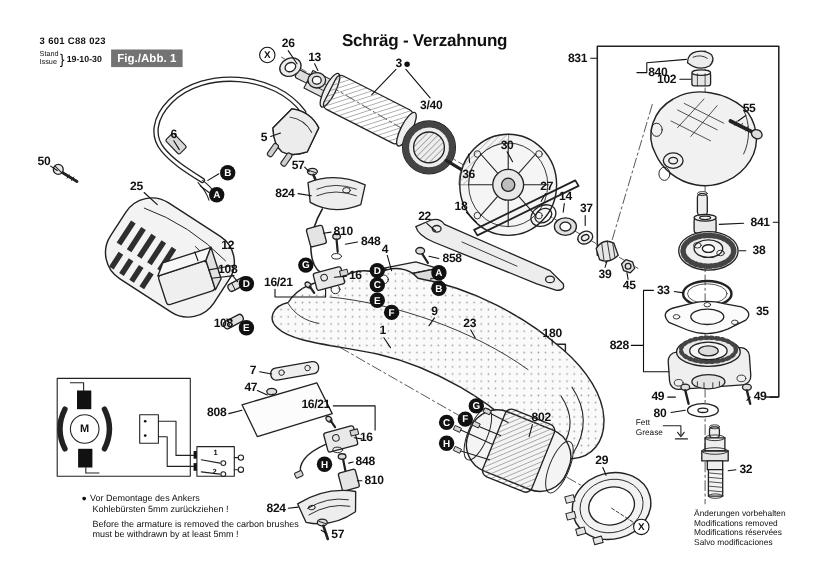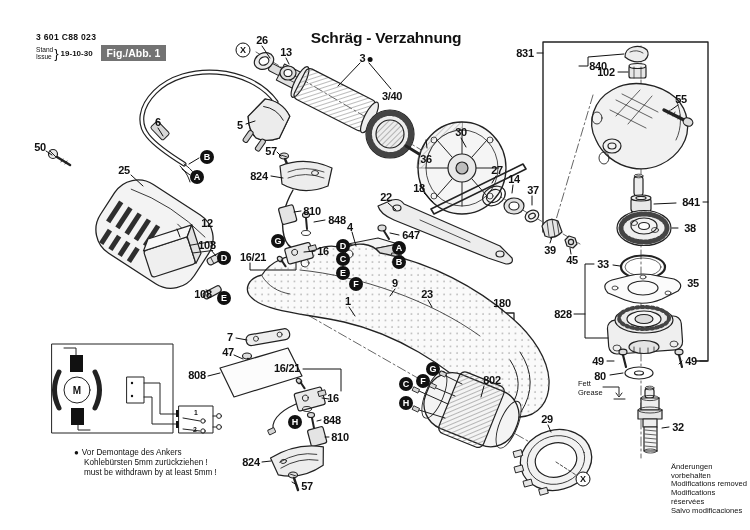--- a/index.html
+++ b/index.html
@@ -28,21 +28,21 @@
   .figchip{background:#737373;color:#fff;font-weight:bold;font-size:10.5px;padding:2px 6px;}
   .title{position:absolute;left:386px;top:29px;transform:translateX(-50%);
          font-weight:bold;font-size:15.5px;letter-spacing:-0.2px;white-space:nowrap;}
   .mlabel{position:absolute;transform:translate(-50%,-50%);font-weight:bold;font-size:10px;}
   .tlabel{position:absolute;transform:translate(-50%,-50%);font-size:6.8px;font-weight:600;}
   .grease{position:absolute;left:578px;top:380px;font-size:7.5px;line-height:8.5px;}
   .notes{position:absolute;left:33px;top:448px;font-size:8.2px;line-height:9.8px;width:270px;margin-left:41px;}
   .notes .bullet{font-size:8px;margin-right:3px;}
   .notes .ind{margin-left:10px;}
   .notes .gap{margin-top:4px;}
-  .footerR{position:absolute;left:631px;top:463px;font-size:7.6px;line-height:8.7px;margin-left:40px;}
+  .footerR{position:absolute;left:631px;top:463px;font-size:7.6px;line-height:8.7px;}
 </style>
 </head>
 <body>
 
 <div class="page">
 
 <svg width="750" height="530" viewBox="0 0 750 530">
   <defs>
     <pattern id="hatch" width="4" height="4" patternUnits="userSpaceOnUse" patternTransform="rotate(45)">
       <line x1="0" y1="0" x2="0" y2="4" stroke="#777" stroke-width="1"></line>
@@ -464,21 +464,21 @@
       <span class="plabel" style="left: 158px; top: 122px;">6</span>
       <span class="plabel" style="left: 240px; top: 125px;">5</span>
       <span class="plabel" style="left: 271px; top: 151px;">57</span>
       <span class="plabel" style="left: 40px; top: 147px;">50</span>
       <span class="plabel" style="left: 124px; top: 170px;">25</span>
       <span class="plabel" style="left: 259px; top: 176px;">824</span>
       <span class="plabel" style="left: 312px; top: 211px;">810</span>
       <span class="plabel" style="left: 337px; top: 220px;">848</span>
       <span class="plabel" style="left: 386px; top: 197px;">22</span>
       <span class="plabel" style="left: 419px; top: 188px;">18</span>
-      <span class="plabel" style="left: 411px; top: 235px;">647</span>
+      <span class="plabel" style="left: 411px; top: 235px;">858</span>
       <span class="plabel" style="left: 497px; top: 170px;">27</span>
       <span class="plabel" style="left: 514px; top: 179px;">14</span>
       <span class="plabel" style="left: 533px; top: 190px;">37</span>
       <span class="plabel" style="left: 550px; top: 250px;">39</span>
       <span class="plabel" style="left: 572px; top: 260px;">45</span>
       <span class="plabel" style="left: 175px; top: 223px; margin-left: 32px;">12</span>
       <span class="plabel" style="left: 207px; top: 245px;">108</span>
       <span class="plabel" style="left: 203px; top: 294px;">108</span>
       <span class="plabel" style="left: 253px; top: 257px;">16/21</span>
       <span class="plabel" style="left: 323px; top: 251px;">16</span>
@@ -536,20 +536,21 @@
 <span class="tlabel" style="left:195px;top:429px;">2</span>
 
 <div class="grease">
   <div>Fett</div>
   <div>Grease</div>
 </div>
 
 <div class="notes">
   <div><span class="bullet">●</span><span>Vor Demontage des Ankers</span></div>
   <div class="ind">Kohlebürsten 5mm zurückziehen !</div>
+  <div class="ind gap">Before the armature is removed the carbon brushes</div>
   <div class="ind">must be withdrawn by at least 5mm !</div>
 </div>
 
 <div class="footerR">
   <div>Änderungen vorbehalten</div>
   <div>Modifications removed</div>
   <div>Modifications réservées</div>
   <div>Salvo modificaciones</div>
 </div>
 

